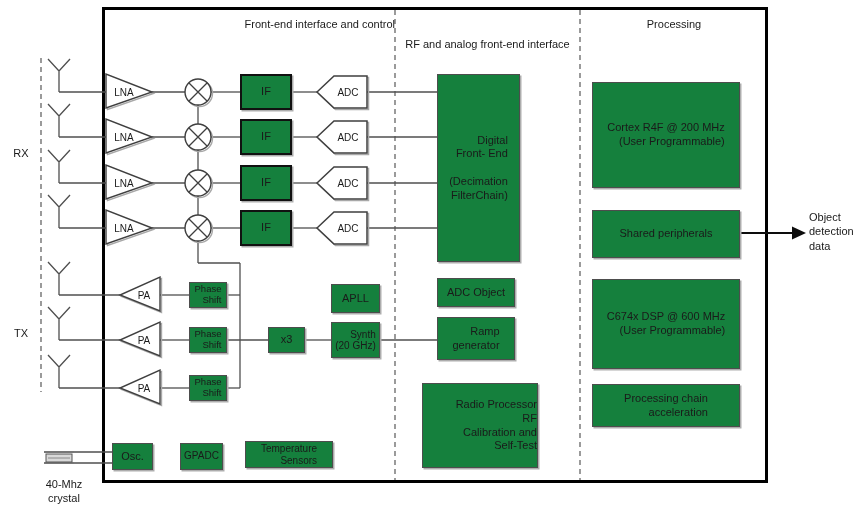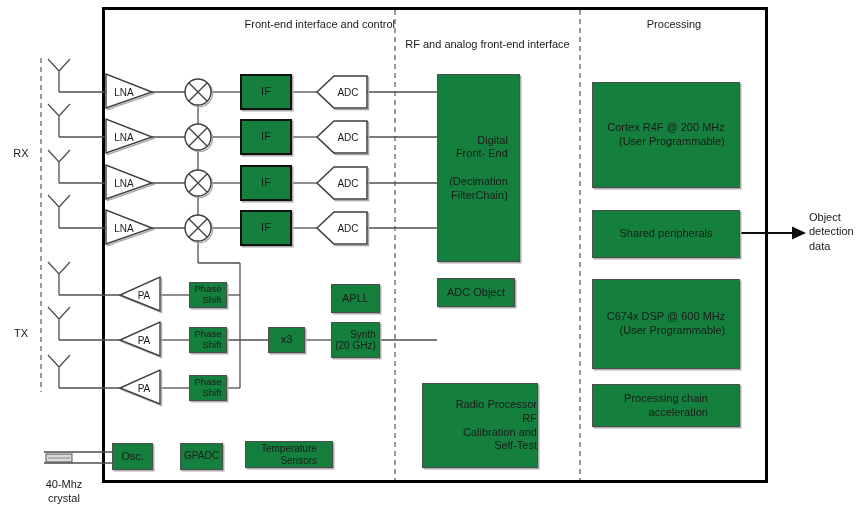--- a/index.html
+++ b/index.html
@@ -220,20 +220,22 @@
   <div class="box" style="left:331px;top:284px;width:49px;height:29px;">APLL</div>
   <div class="box small" style="left:331px;top:322px;width:49px;height:36px;font-size:10px;">Synth
 (20 GHz)</div>
 
   <div class="box" style="left:437px;top:74px;width:83px;height:188px;">Digital
 Front- End
 
 (Decimation
 FilterChain)</div>
   <div class="box" style="left:437px;top:278px;width:78px;height:29px;">ADC Object</div>
+  <div class="box" style="left:437px;top:317px;width:78px;height:43px;">Ramp
+generator</div>
   <div class="box" style="left:422px;top:383px;width:116px;height:85px;padding-left:20px;">Radio Processor RF
 Calibration and
 Self-Test</div>
 
   <div class="box" style="left:592px;top:82px;width:148px;height:106px;">Cortex R4F @ 200 MHz
 (User Programmable)</div>
   <div class="box" style="left:592px;top:210px;width:148px;height:48px;">Shared peripherals</div>
   <div class="box" style="left:592px;top:279px;width:148px;height:90px;">C674x DSP @ 600 MHz
 (User Programmable)</div>
   <div class="box" style="left:592px;top:384px;width:148px;height:43px;">Processing chain

